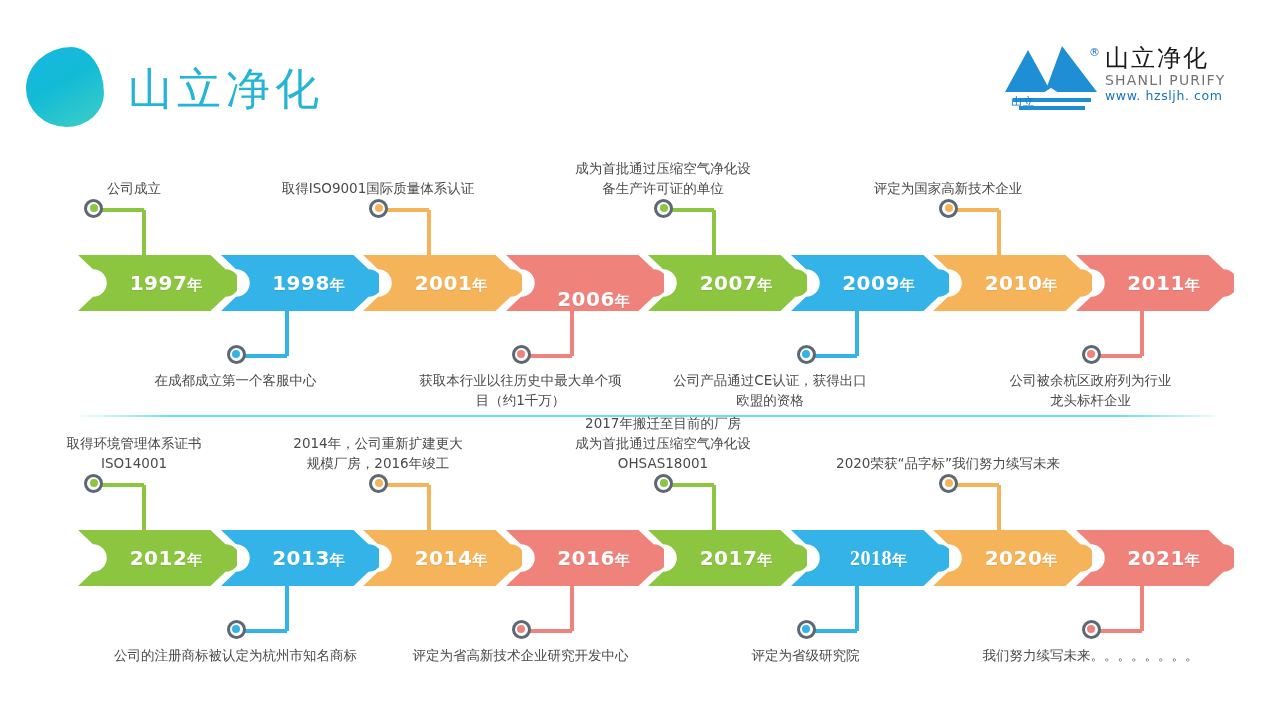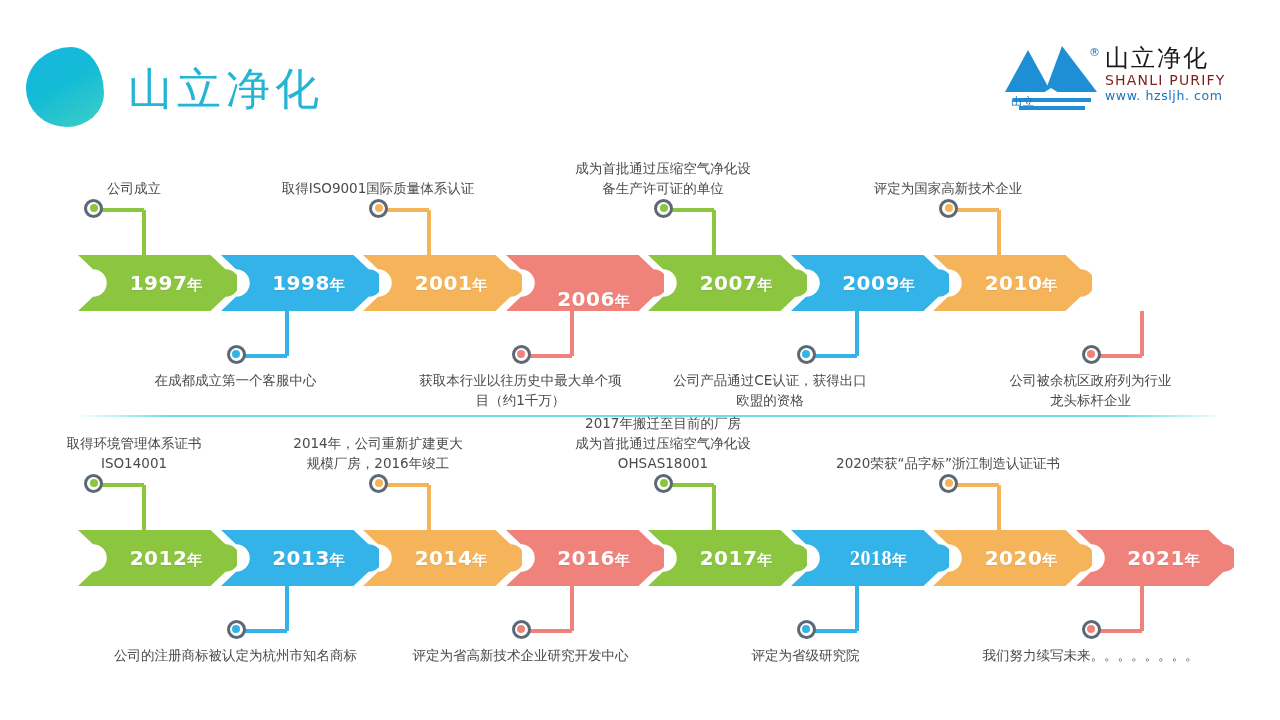--- a/index.html
+++ b/index.html
@@ -28,21 +28,21 @@
   
   .logo { position: absolute; right: 55px; top: 44px; width: 220px; height: 80px; }
   .logo-mark { position: absolute; left: 0; top: 0; width: 92px; height: 72px; }
   .logo-sub {
     position: absolute; left: 6px; top: 50px;
     font-size: 11px; color: #1773BE; letter-spacing: 1px;
   }
   .logo-reg { position:absolute; left: 84px; top: 2px; font-size: 11px; color:#1773BE; }
   .logo-text { position: absolute; left: 100px; top: 0px; width: 126px; }
   .logo-cn { font-size: 24px; color: #1A1A1A; letter-spacing: 2px; line-height: 28px; font-weight: 500; }
-  .logo-en { font-size: 14px; color: #7f1d1d; letter-spacing: 1.2px; line-height: 16px; }
+  .logo-en { font-size: 14px; color: #737373; letter-spacing: 1.2px; line-height: 16px; }
   .logo-url { font-size: 12.5px; color: #1773BE; letter-spacing: 0.6px; line-height: 15px; }
 
   
   .divider {
     position: absolute; left: 75px; top: 415px; width: 1140px; height: 2px;
     background: linear-gradient(90deg, rgba(111,224,232,0) 0%, #6FE0E8 8%, #6FE0E8 92%, rgba(111,224,232,0.15) 100%);
   }
 
   
   .row { position: absolute; left: 0; width: 1280px; height: 250px; }
@@ -213,20 +213,27 @@
           <span class="knob"></span>
           <span class="label">2010<span class="yr">年</span></span>
         </div>
         <div class="conn" style="left: 0px; top: 0px; width: 1140px; height: 56px;">
           <span class="vert" style="left:919px; top:-45px; height:45px; background:#F6B45A;"></span>
           <span class="horz" style="left:877px; top:-47px; width:44px; background:#F6B45A;"></span>
           <span class="dot" style="left:861px; top:-56.5px;">
             <i style="background:#F6B45A"></i>
           </span>
         </div>
+        <div class="chev" style="left: 997.5px; width: 158.5px; z-index: 3;">
+          <span class="shape"><svg viewBox="0 0 158.5 56" width="100%" height="100%" preserveAspectRatio="none">
+            <path d="M 0 0 L 132.5 0 L 147.5 14.25 A 11 11 0 1 1 147.5 41.75 L 132.5 56 L 0 56 L 15 41.75 A 11 11 0 1 0 15 14.25 Z" fill="#F0827C"></path>
+          </svg></span>
+          <span class="knob"></span>
+          <span class="label">2011<span class="yr">年</span></span>
+        </div>
         <div class="conn" style="left: 0px; top: 0px; width: 1140px; height: 56px;">
           <span class="vert" style="left:1061.5px; top:56px; height:45px; background:#F0827C;"></span>
           <span class="horz" style="left:1019.5px; top:99px; width:44px; background:#F0827C;"></span>
           <span class="dot" style="left:1003.5px; top:89.5px;">
             <i style="background:#F0827C"></i>
           </span>
         </div>
       </div>
       <div class="cap cap-top" style="width: 260px; left: 4px; top: 28px;">公司成立</div>
       <div class="cap cap-bot" style="width: 260px; left: 105.5px; top: 220px;">在成都成立第一个客服中心</div>
@@ -359,17 +366,17 @@
       <div class="cap cap-top" style="width: 260px; left: 4px; top: 8px;">取得环境管理体系证书
 ISO14001</div>
       <div class="cap cap-bot" style="width: 260px; left: 105.5px; top: 220px;">公司的注册商标被认定为杭州市知名商标</div>
       <div class="cap cap-top" style="width: 260px; left: 248px; top: 8px;">2014年，公司重新扩建更大
 规模厂房，2016年竣工</div>
       <div class="cap cap-bot" style="width: 260px; left: 390.5px; top: 220px;">评定为省高新技术企业研究开发中心</div>
       <div class="cap cap-top" style="width: 260px; left: 533px; top: -12px;">2017年搬迁至目前的厂房
 成为首批通过压缩空气净化设
 OHSAS18001</div>
       <div class="cap cap-bot" style="width: 260px; left: 675.5px; top: 220px;">评定为省级研究院</div>
-      <div class="cap cap-top" style="width: 260px; left: 818px; top: 28px;">2020荣获“品字标”浙江制造认证证书</div>
+      <div class="cap cap-top" style="width: 260px; left: 818px; top: 28px;">2020荣获“品字标”我们努力续写未来</div>
       <div class="cap cap-bot" style="width: 260px; left: 960.5px; top: 220px;">我们努力续写未来。。。。。。。。</div>
     </div>
 
 </div>
 
 </body></html>

